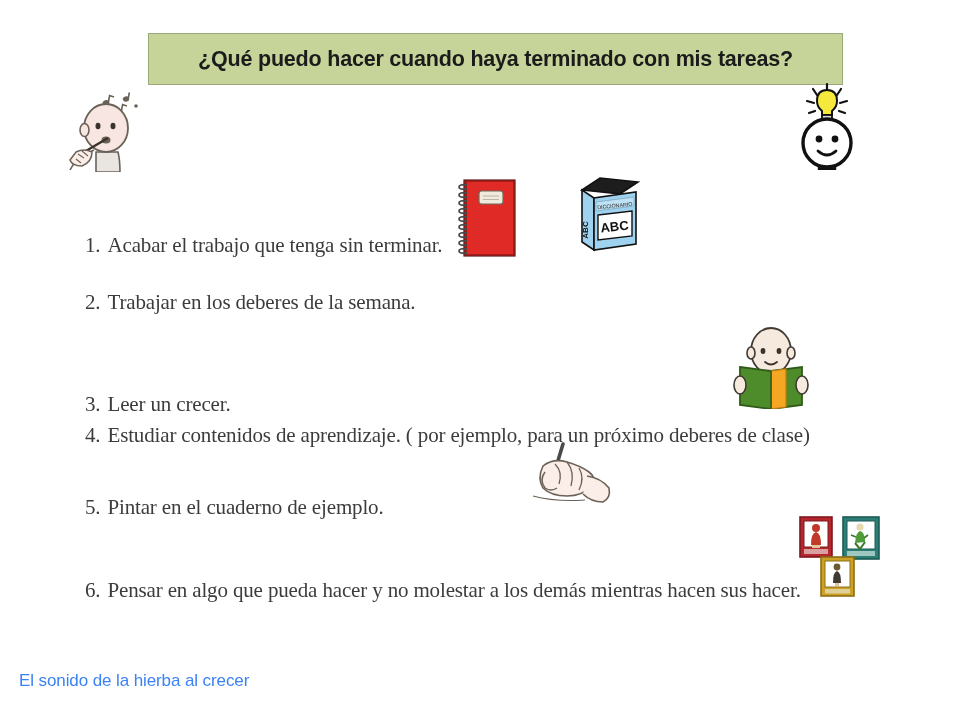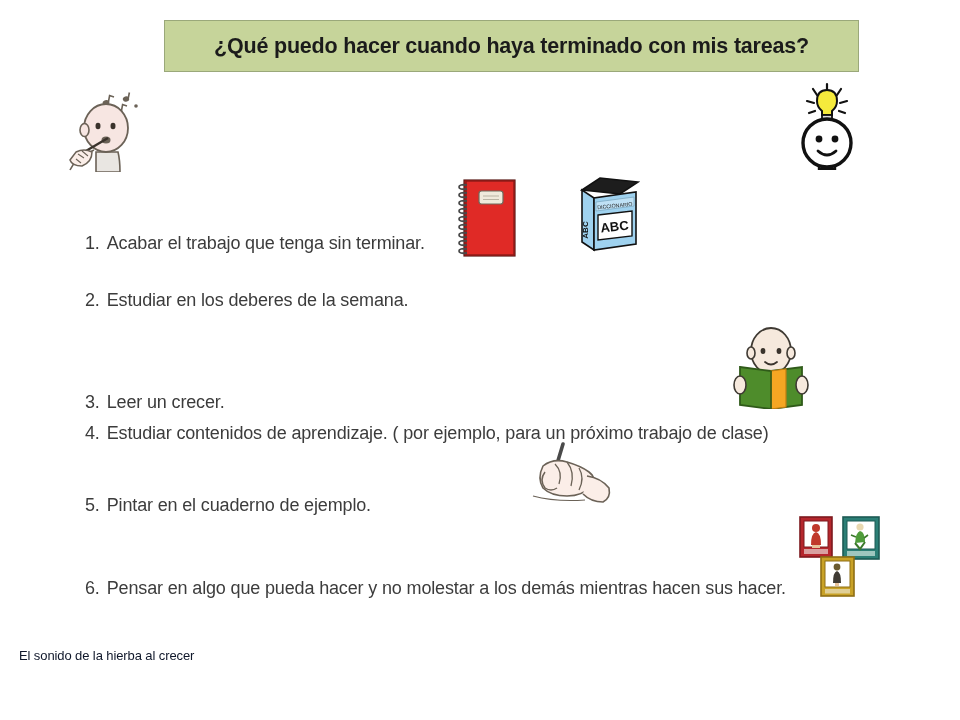--- a/index.html
+++ b/index.html
@@ -13,57 +13,57 @@
     position: relative;
     overflow: hidden;
     font-family: "Liberation Sans", sans-serif;
     color: #3b3b3b;
   }
 
   
   .title-box {
     position: absolute;
     left: 148px;
-    top: 20px;
+    top: 33px;
     width: 695px;
     height: 52px;
     background: #c6d49a;
     border: 1px solid #9aa87a;
     box-sizing: border-box;
     display: flex;
     align-items: center;
     justify-content: center;
-    margin-left: 16px;
   }
   .title-text {
     font-size: 21.5px;
     font-weight: 600;
     color: #1b1b1b;
     letter-spacing: -0.2px;
     white-space: nowrap;
   }
 
   
   .list-item {
     position: absolute;
     left: 85px;
-    font-size: 18px;
+    font-size: 21px;
     color: #3c3c3c;
     white-space: nowrap;
     letter-spacing: -0.15px;
+    font-family: Liberation Serif, serif;
   }
   .list-item .num { margin-right: 7px; }
 
   
   .footer {
     position: absolute;
     left: 19px;
-    top: 648px;
-    font-size: 13px;
-    color: #0f172a;
+    top: 671px;
+    font-size: 17px;
+    color: #3b82f6;
     letter-spacing: -0.1px;
   }
 
   
   .picto { position: absolute; }
 
   
   .whistle { left: 62px; top: 86px; width: 84px; height: 86px; }
 
   
@@ -88,27 +88,27 @@
 <body>
 
 <div class="title-box">
   <span class="title-text">¿Qué puedo hacer cuando haya terminado con mis tareas?</span>
 </div>
 
 <div class="list-item" style="top:233px">
   <span class="num">1.</span><span>Acabar el trabajo que tenga sin terminar.</span>
 </div>
 <div class="list-item" style="top:290px">
-  <span class="num">2.</span><span>Estudiar en los deberes de la semana.</span>
+  <span class="num">2.</span><span>Trabajar en los deberes de la semana.</span>
 </div>
 <div class="list-item" style="top:392px">
   <span class="num">3.</span><span>Leer un crecer.</span>
 </div>
 <div class="list-item" style="top:423px">
-  <span class="num">4.</span><span>Estudiar contenidos  de aprendizaje. ( por ejemplo, para un próximo trabajo de clase)</span>
+  <span class="num">4.</span><span>Estudiar contenidos  de aprendizaje. ( por ejemplo, para un próximo deberes de clase)</span>
 </div>
 <div class="list-item" style="top:495px">
   <span class="num">5.</span><span>Pintar en el cuaderno de ejemplo.</span>
 </div>
 <div class="list-item" style="top:578px">
   <span class="num">6.</span><span>Pensar en algo que pueda hacer y no molestar a los demás mientras hacen sus hacer.</span>
 </div>
 
 <div class="picto whistle">
   <svg viewBox="0 0 84 86" width="84" height="86">

